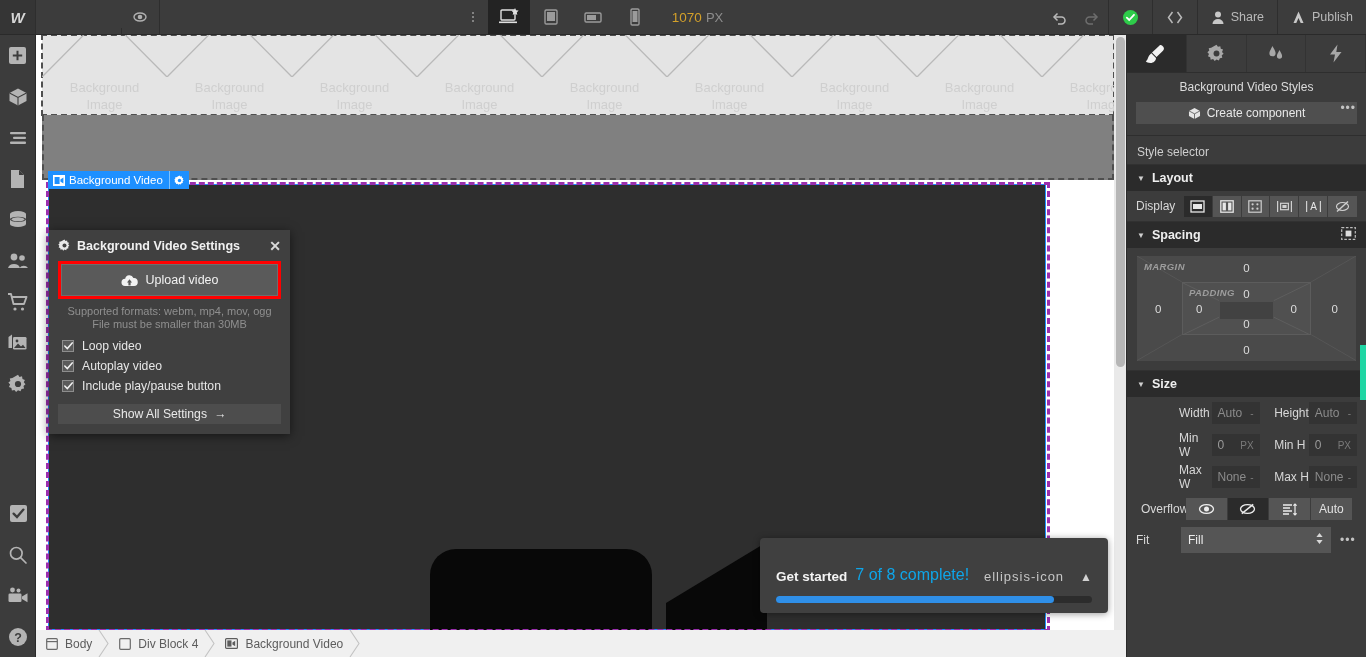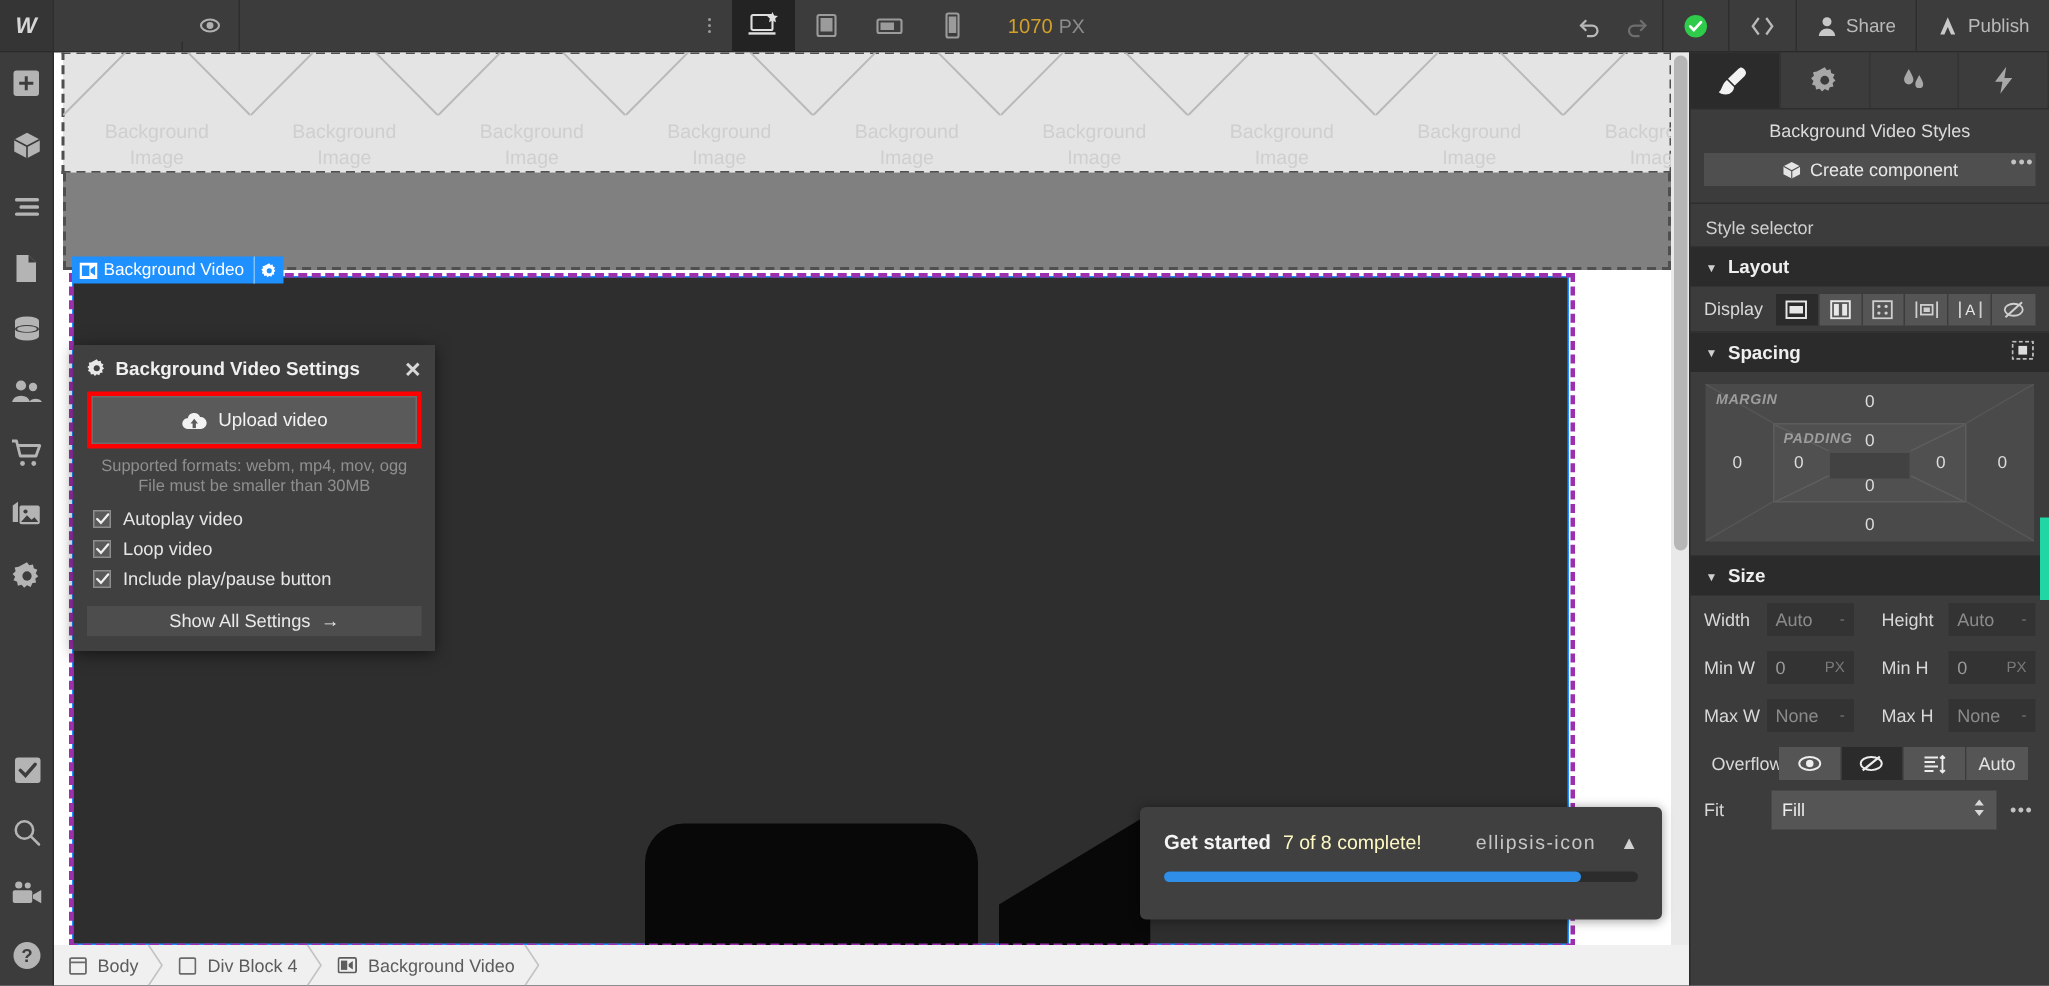--- a/index.html
+++ b/index.html
@@ -90,21 +90,21 @@
     margin-right:8px; display:flex; align-items:center; justify-content:center; }
   #showall { margin:8px 9px 10px; height:20px; background:#4d4d4d; display:flex;
     align-items:center; justify-content:center; gap:7px; color:#e9e9e9;
     font-size:12.2px; }
 
   
   #getstarted { position:absolute; left:760px; top:538px; width:348px; height:75px;
     background:#404040; border-radius:4px; box-shadow:0 1px 7px rgba(0,0,0,.4); z-index:15;}
   #gs-row { display:flex; align-items:flex-end; padding:16px 16px 0; }
   #gs-title { color:#f4f4f4; font-weight:bold; font-size:13.5px; }
-  #gs-sub { color:#fef9c3; font-size:13px; margin-left:8px; }
+  #gs-sub { color:#0ea5e9; font-size:16px; margin-left:8px;margin-top:12px; }
   #gs-dots { margin-left:auto; color:#c6c6c6; letter-spacing:1px; font-size:13px;}
   #gs-caret { margin-left:16px; color:#d2d2d2; font-size:12px;}
   #gs-bar { margin:12px 16px 0; height:7px; border-radius:4px; background:#2c2c2c; }
   #gs-fill { height:7px; border-radius:4px; background:#2f8fe8; }
 
   
   #crumbs { position:absolute; left:36px; top:630px; width:1090px; height:27px;
     background:#f0f0f0; display:flex; align-items:center; }
   .crumb { display:flex; align-items:center; height:27px; padding:0 6px 0 10px;
     color:#5c5c5c; font-size:12px; gap:7px; }
@@ -150,21 +150,21 @@
   #padbox { position:absolute; left:45px; top:26px; right:45px; bottom:26px;
     background:#505050; border:1px solid #5c5c5c; }
   #pad-lbl { position:absolute; left:6px; top:4px; color:#9d9d9d; font-size:9.5px;
     font-weight:bold; font-style:italic; letter-spacing:.4px;}
   #padinner { position:absolute; left:37px; top:19px; right:37px; height:17px;
     background:#424242; }
   .sv { position:absolute; color:#dcdcdc; font-size:11.5px; }
   #scroll-teal { position:absolute; right:0; top:310px; width:6px; height:55px;
     background:#1fd6a4; }
 
-  .sz-row { height:32px; display:flex; align-items:center; padding:0 9px; }
+  .sz-row { height:32px; display:flex; align-items:center; padding:0 9px;margin-left:43px; }
   .sz-lbl { color:#d8d8d8; font-size:12px; width:45px; }
   .sz-in { width:62px; height:22px; background:#333; display:flex; align-items:center;
     padding:0 6px; justify-content:space-between; }
   .sz-in .v { color:#8b8b8b; font-size:12px; }
   .sz-in .v.zero { color:#9a9a9a; }
   .sz-in .u { color:#7a7a7a; font-size:10px; }
   .sz-gap { width:20px; }
   .sz-lbl2 { color:#d8d8d8; font-size:12px; width:48px; }
 
   #ovf-row { height:32px; display:flex; align-items:center; padding:0 14px; }
@@ -479,29 +479,29 @@
     <div>Supported formats: webm, mp4, mov, ogg</div>
     <div>File must be smaller than 30MB</div>
   </div>
 
   <div class="chk-row">
     <span class="chk">
       <svg width="9" height="8" viewBox="0 0 9 8">
         <path d="M0.8 4 L3.3 6.6 L8.2 0.9" fill="none" stroke="#f0f0f0" stroke-width="1.5" stroke-linecap="round"></path>
       </svg>
     </span>
-    <span>Autoplay video</span>
+    <span>Loop video</span>
   </div>
   <div class="chk-row">
     <span class="chk">
       <svg width="9" height="8" viewBox="0 0 9 8">
         <path d="M0.8 4 L3.3 6.6 L8.2 0.9" fill="none" stroke="#f0f0f0" stroke-width="1.5" stroke-linecap="round"></path>
       </svg>
     </span>
-    <span>Loop video</span>
+    <span>Autoplay video</span>
   </div>
   <div class="chk-row">
     <span class="chk">
       <svg width="9" height="8" viewBox="0 0 9 8">
         <path d="M0.8 4 L3.3 6.6 L8.2 0.9" fill="none" stroke="#f0f0f0" stroke-width="1.5" stroke-linecap="round"></path>
       </svg>
     </span>
     <span>Include play/pause button</span>
   </div>
 

